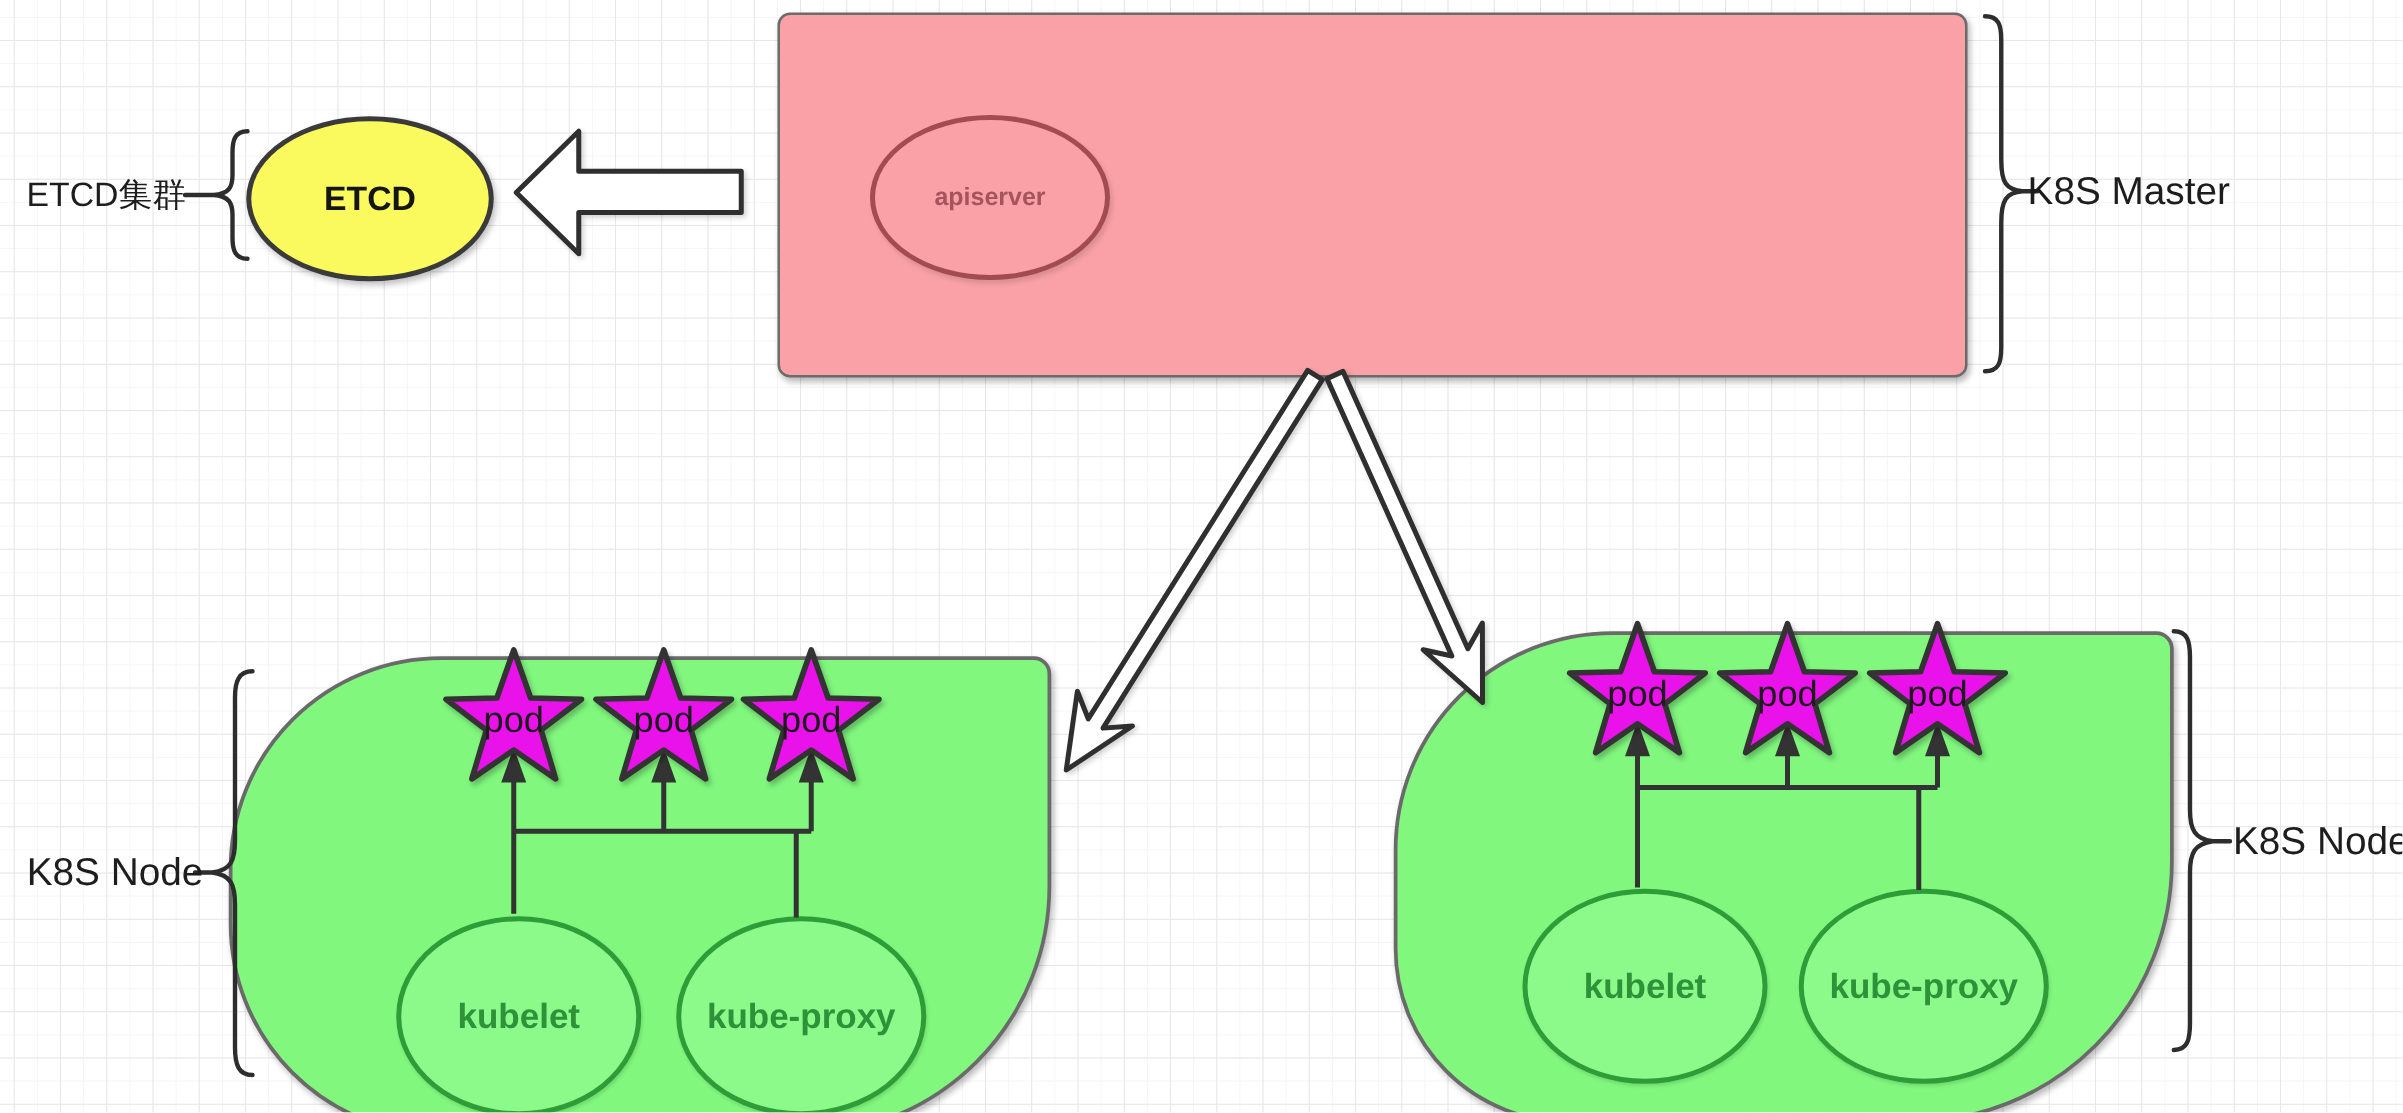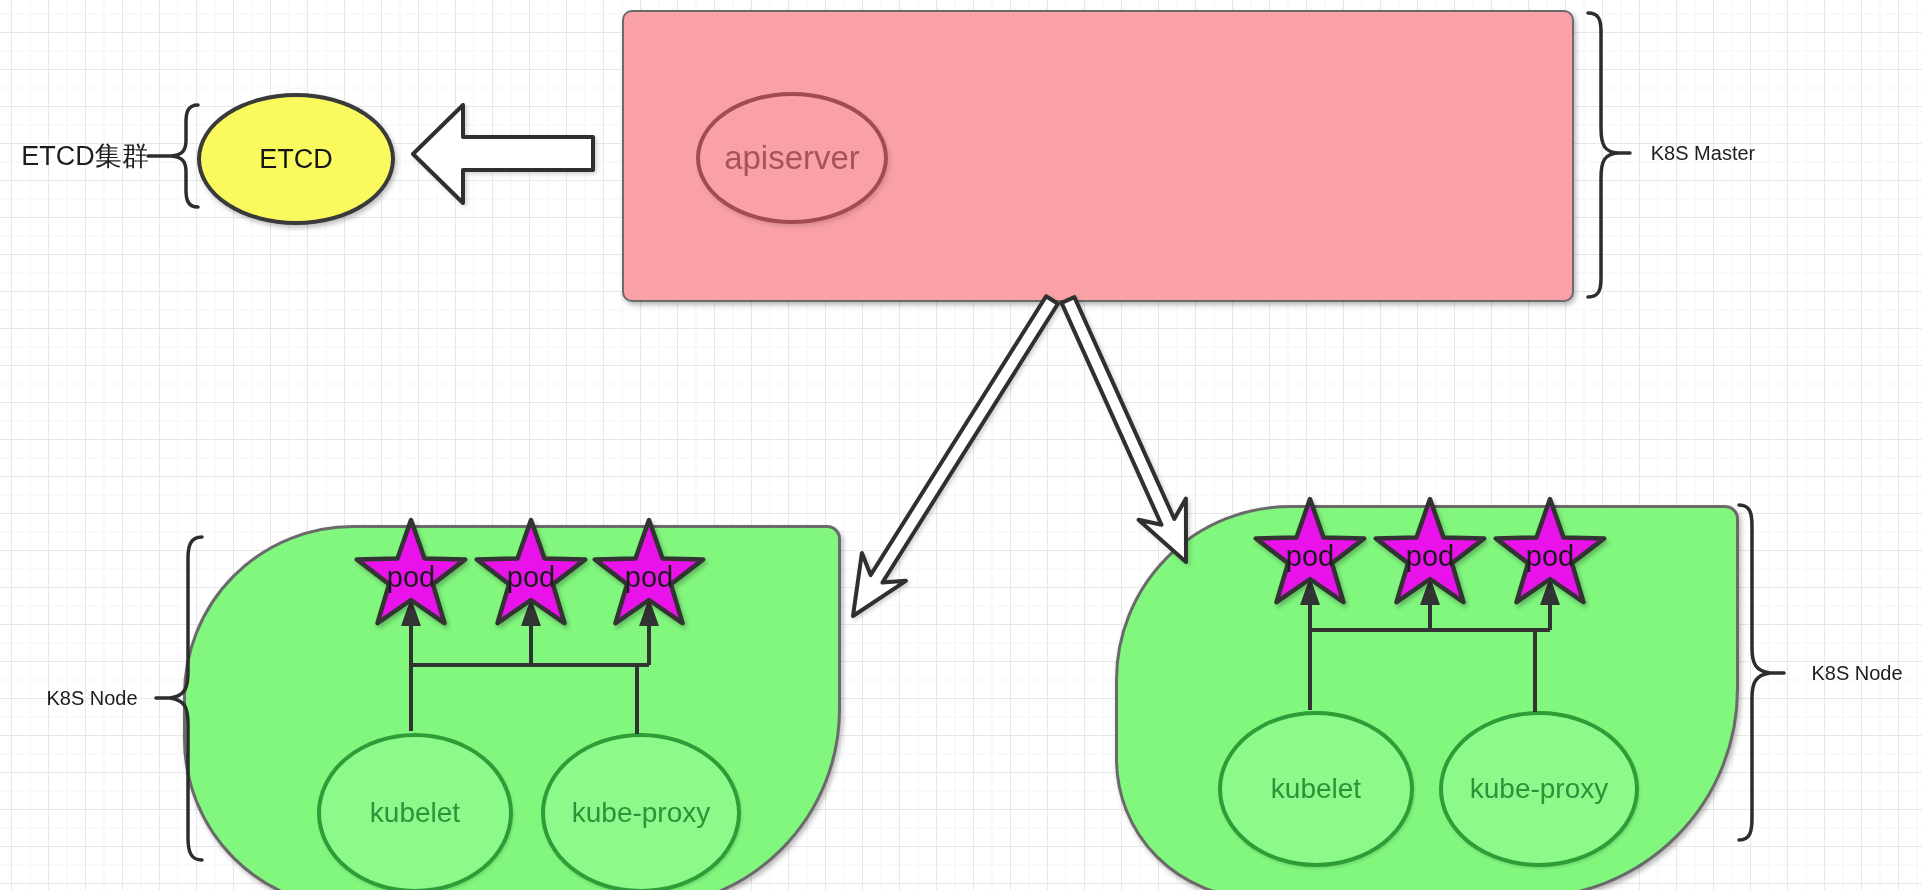--- a/index.html
+++ b/index.html
@@ -8,30 +8,30 @@
     position:relative; width:1922px; height:890px; overflow:hidden;
     background-color:#ffffff;
     background-image:
       linear-gradient(#e7e7e7 1px, transparent 1px),
       linear-gradient(90deg,#e7e7e7 1px, transparent 1px),
       linear-gradient(#f5f5f5 1px, transparent 1px),
       linear-gradient(90deg,#f5f5f5 1px, transparent 1px);
     background-size:37px 37px, 37px 37px, 18.5px 18.5px, 18.5px 18.5px;
     background-position:11px 32px, 11px 32px, 11px 32px, 11px 32px;
   }
-  .abs{position:absolute;}
+  .abs{position:absolute;font-weight:bold;}
   .master-box{
     left:622px; top:10px; width:948px; height:288px;
     background:#F9A1A6; border:2.5px solid #6b6b6b; border-radius:10px;
     box-shadow:2px 3px 5px rgba(0,0,0,.28);
   }
   .m-ell{
     border:4px solid #A24C52; border-radius:50%;
     display:flex; align-items:center; justify-content:center;
-    color:#A6545C; font-size:33px; white-space:nowrap;
+    color:#A6545C; font-size:20px; white-space:nowrap;
     box-shadow:2px 3px 4px rgba(0,0,0,.12);
   }
   .ell-apiserver{left:696px; top:92px; width:184px; height:124px;}
   .ell-cm{left:919px; top:92px; width:346px; height:124px;}
   .ell-sched{left:1308px; top:92px; width:198px; height:124px;}
   .etcd-ell{
     left:197px; top:93px; width:190px; height:124px;
     background:#FAFA5E; border:4px solid #3a3a3a; border-radius:50%;
     display:flex; align-items:center; justify-content:center;
     color:#151515; font-size:27px;
@@ -50,21 +50,21 @@
     box-shadow:1px 2px 3px rgba(0,0,0,.12);
   }
   .svc-l-kubelet{left:317px; top:733px; width:188px; height:152px;}
   .svc-l-kubeproxy{left:541px; top:733px; width:192px; height:152px;}
   .svc-r-kubelet{left:1218px; top:711px; width:188px; height:148px;}
   .svc-r-kubeproxy{left:1439px; top:711px; width:192px; height:148px;}
   .lbl{
     position:absolute; transform:translate(-50%,-50%);
     white-space:nowrap; color:#1d1d1d;
   }
-  .lbl-big{font-size:20px;}
+  .lbl-big{font-size:31px;}
   .lbl-cn{font-size:27px;}
   .pod-lbl{font-size:29px; color:#1c1c1c;}
   svg.layer{position:absolute; left:0; top:0; pointer-events:none;}
   .star{fill:#EA12EA; stroke:#333333; stroke-width:4.5; stroke-linejoin:round;
         filter:drop-shadow(2px 3px 2px rgba(0,0,0,.25));}
   .outline-arrow{fill:#ffffff; stroke:#2f2f2f; stroke-width:4; stroke-linejoin:round;
         filter:drop-shadow(2px 2px 2px rgba(0,0,0,.18));}
   .brace{fill:none; stroke:#2d2d2d; stroke-width:3.5; stroke-linecap:round;}
   .conn{stroke:#333333; stroke-width:4; fill:none;}
   .conn-head{fill:#333333; stroke:none;}

